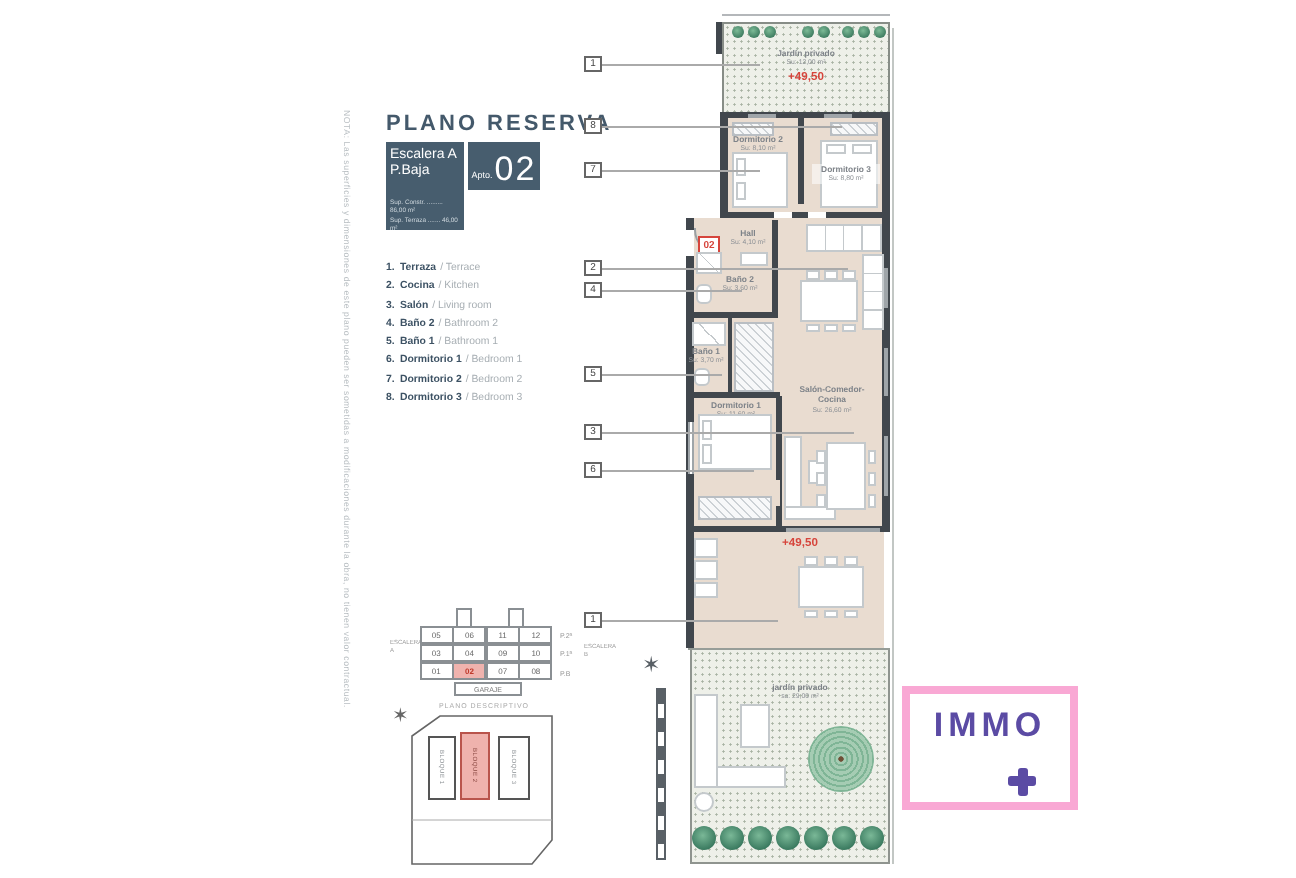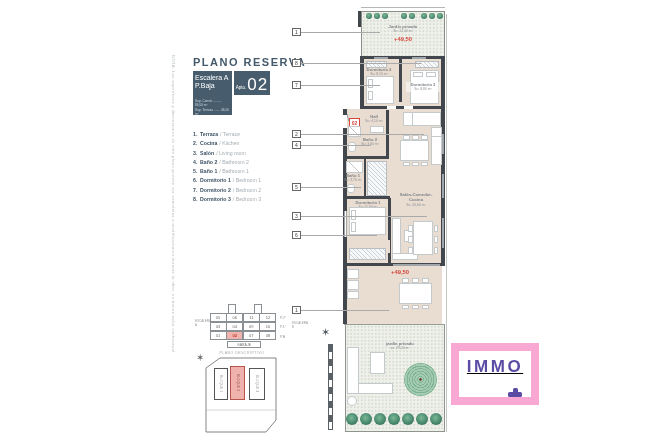--- a/index.html
+++ b/index.html
@@ -339,17 +339,17 @@
       <span>BLOQUE 1</span>
     </div>
   <div class="blk" style="left:34px;top:14px;width:15px;height:34px;background:#efb2ad;border-color:#b9544c;">
       <span style="color:#8c4a44;">BLOQUE 2</span>
     </div>
   <div class="blk" style="left:53px;top:16px;width:16px;height:32px;">
       <span>BLOQUE 3</span>
     </div>
 </div>
 
-<div class="a" style="left:451px;top:343px;width:88px;height:62px;border:8px solid #f9a8d4;box-sizing:border-box;background:#fff;text-align:center;overflow:hidden;text-decoration:underline;">
+<div class="a" style="left:451px;top:343px;width:88px;height:62px;border:4px solid #f9a8d4;box-sizing:border-box;background:#fff;text-align:center;overflow:hidden;">
   <div style="margin-top:7px;font-size:17px;font-weight:bold;letter-spacing:2.5px;color:#5b4ba4;line-height:1;">IMMO</div>
   <div class="a" style="left:49px;top:41px;width:14px;height:5px;background:#5b4ba4;border-radius:1.5px;"></div>
   <div class="a" style="left:53.5px;top:36.5px;width:5px;height:14px;background:#5b4ba4;border-radius:1.5px;"></div>
 </div>
 
 </body></html>

